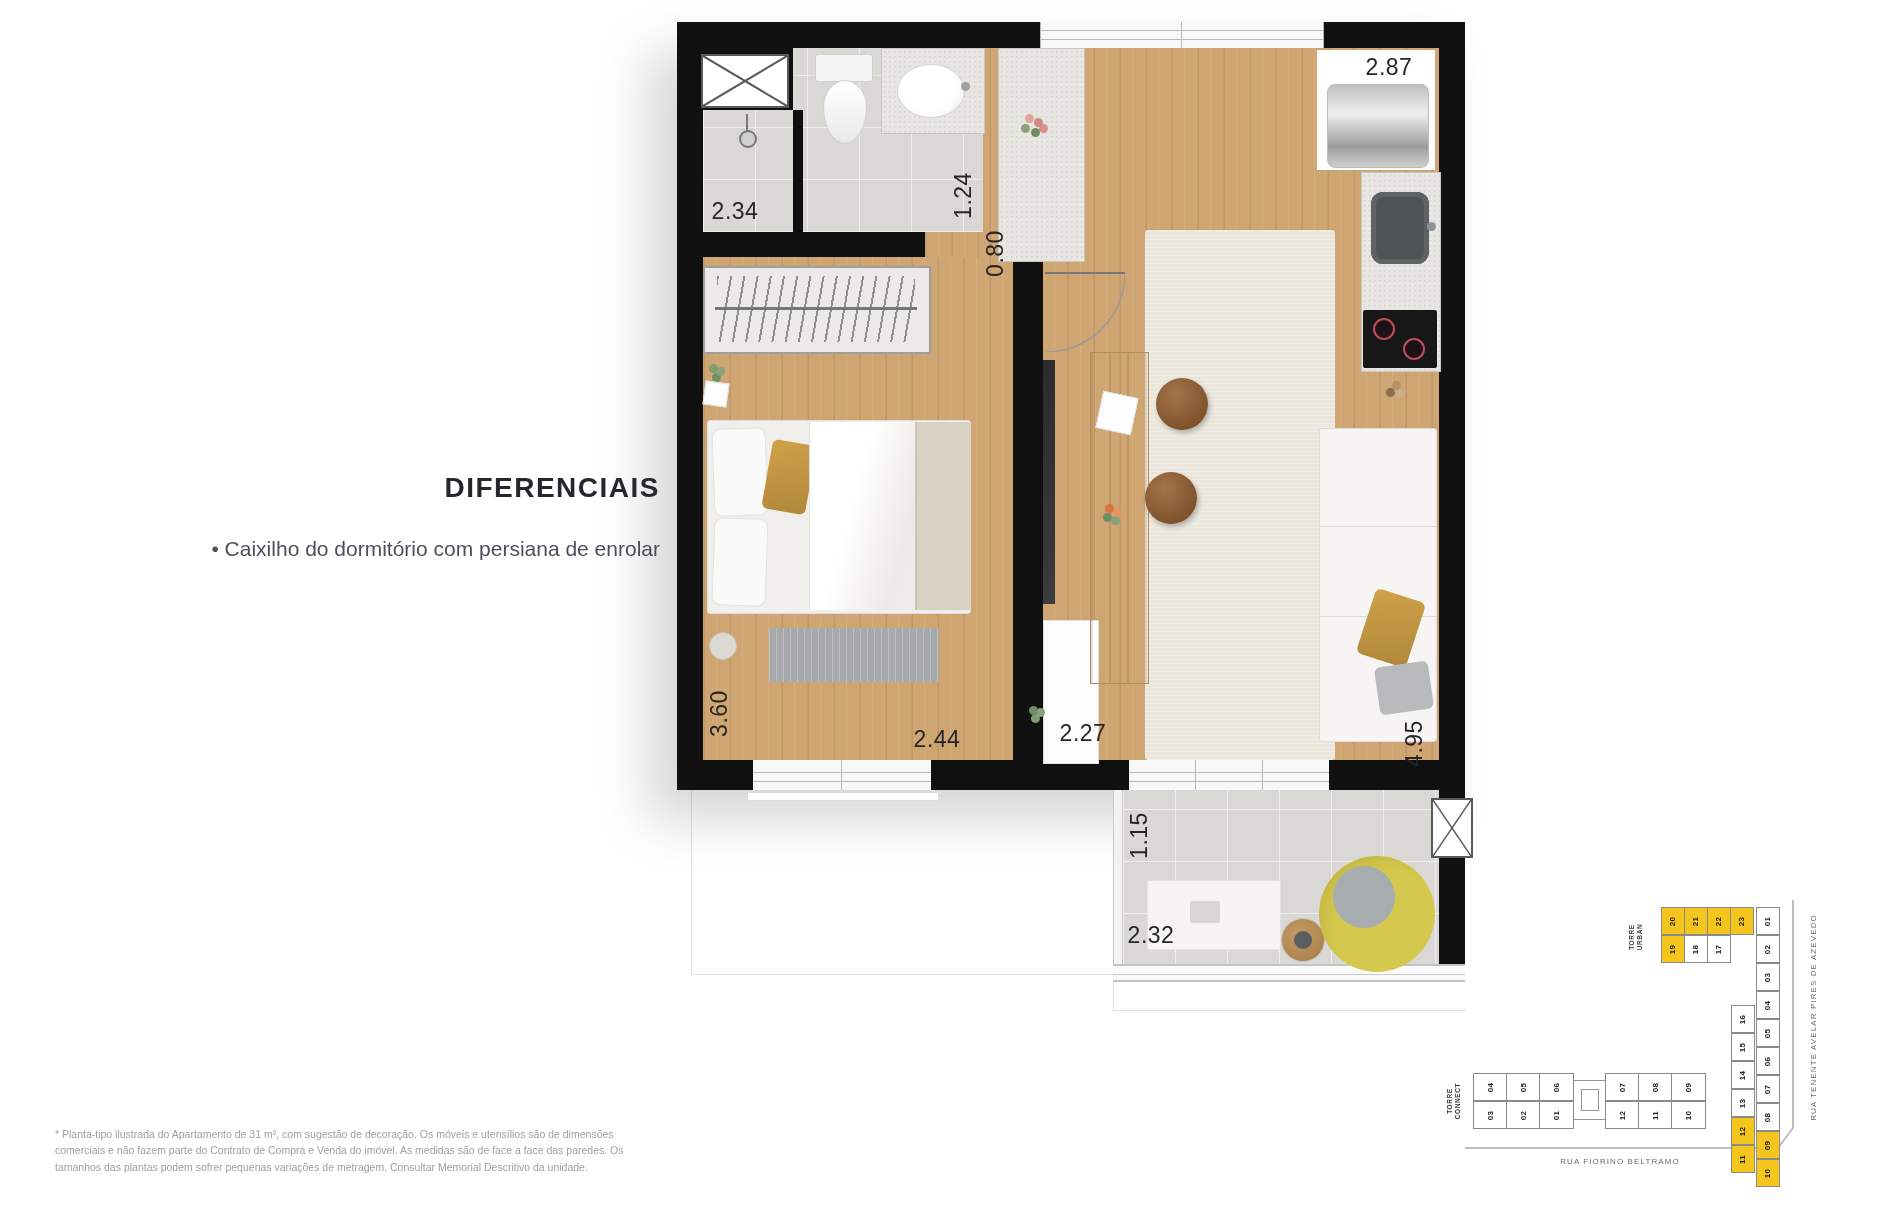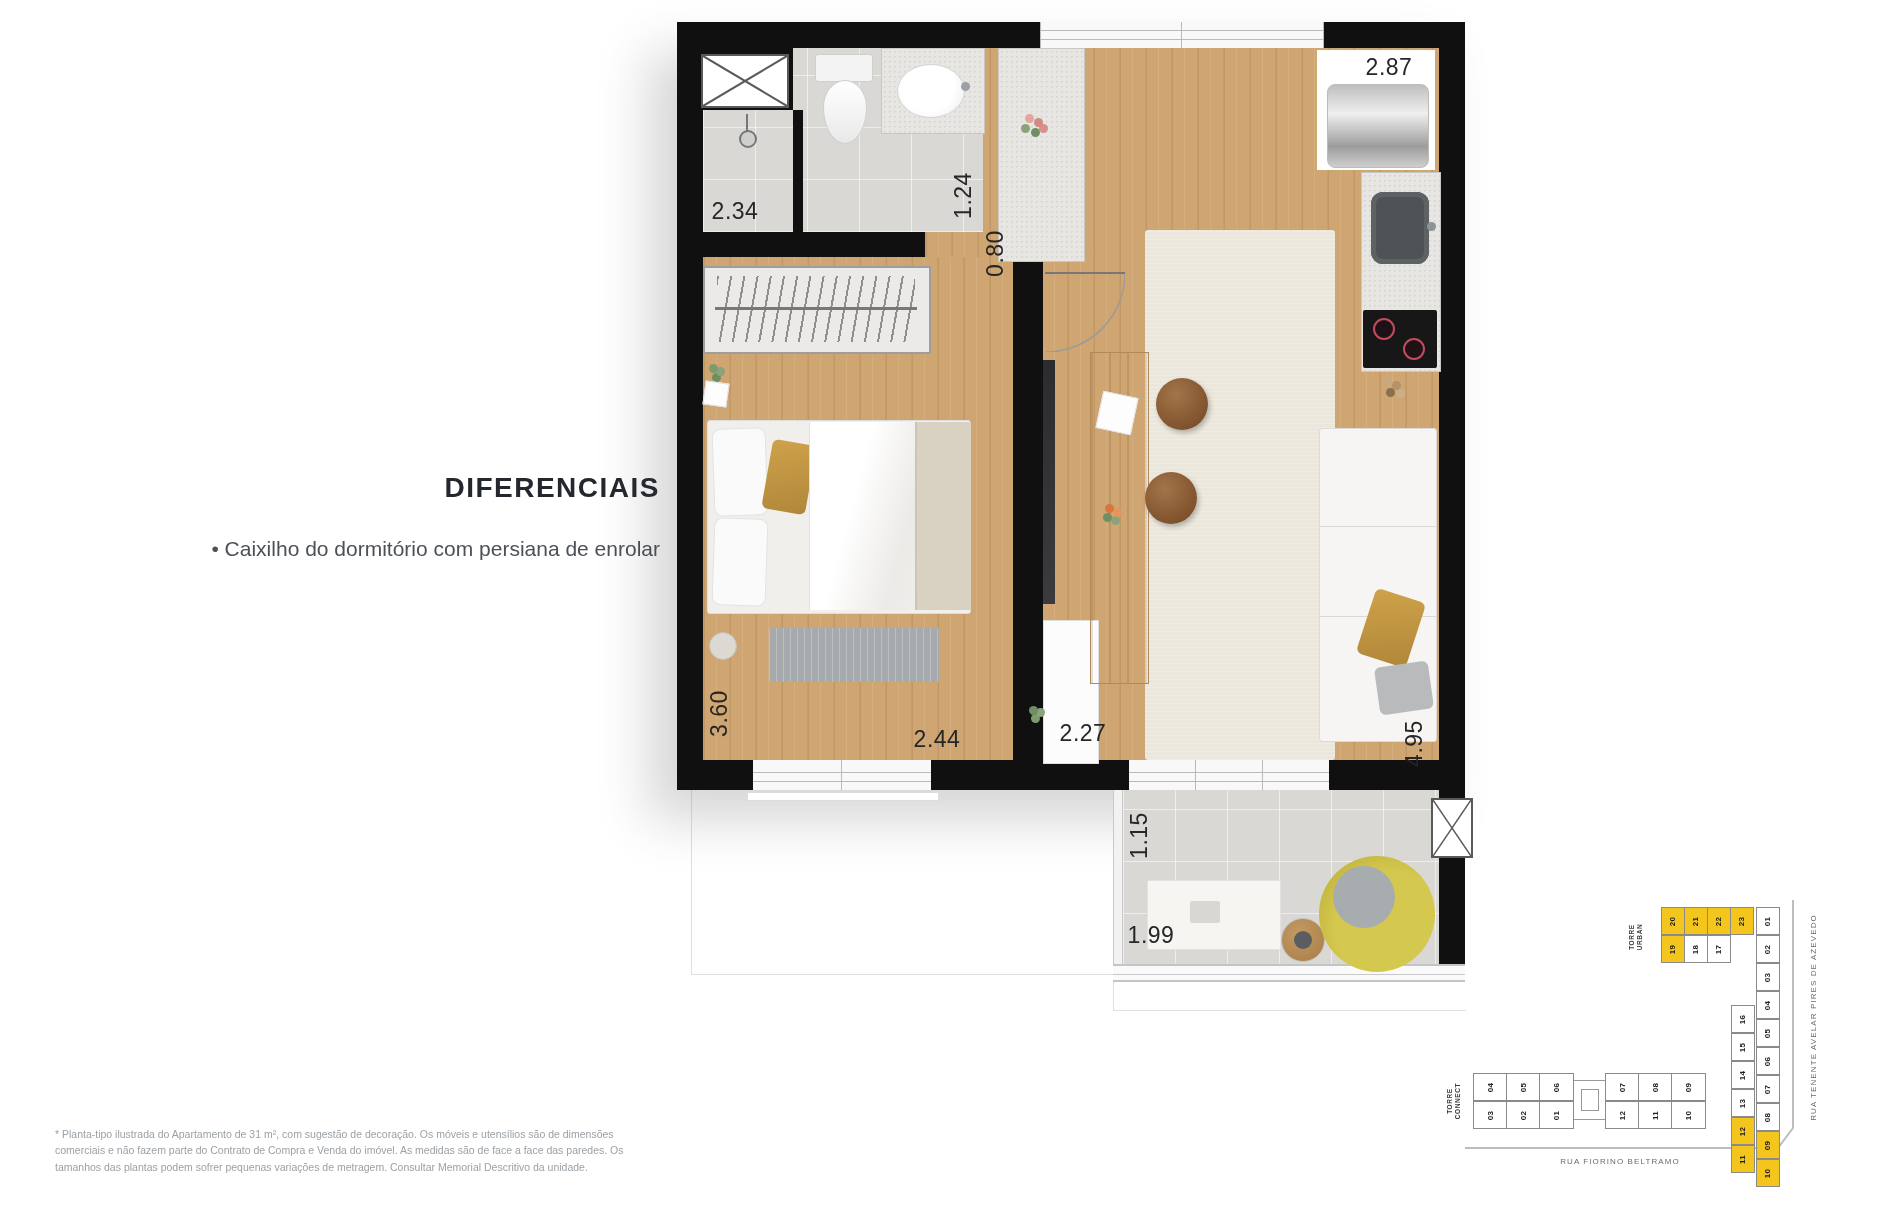--- a/index.html
+++ b/index.html
@@ -233,21 +233,21 @@
     <div class="abs" style="left:42px;top:20px;width:30px;height:22px;background:#d9d7d3;border-radius:2px"></div>
   </div>
   <div class="round-table" style="left:604px;top:896px;width:42px;height:42px;background:radial-gradient(circle at 40% 35%,#c59a64,#a57c47)">
     <div class="abs" style="left:12px;top:12px;width:18px;height:18px;background:#5b5e60;border-radius:50%"></div>
   </div>
   <div class="abs" style="left:638px;top:826px;width:124px;height:130px">
     <div class="hang-chair-shell" style="left:4px;top:8px;width:116px;height:116px"></div>
     <div class="hang-chair-cushion" style="left:18px;top:18px;width:62px;height:62px"></div>
   </div>
   <div class="dim v" style="left:432px;top:800px">1.15</div>
-  <div class="dim" style="left:444px;top:900px">1.99</div>
+  <div class="dim" style="left:444px;top:900px">2.32</div>
 </div>
 
 <div id="siteplan">
   <svg class="abs" style="left:25px;top:25px" width="400" height="300">
     <path d="M 343 10 L 343 238 L 328 258 L 15 258" stroke="#bdbdbd" stroke-width="2" fill="none"></path>
   </svg>
 
   <div class="tower-label" style="left:177px;top:63px">
     <span style="display:block">TORRE</span>
     <span style="display:block">URBAN</span>

